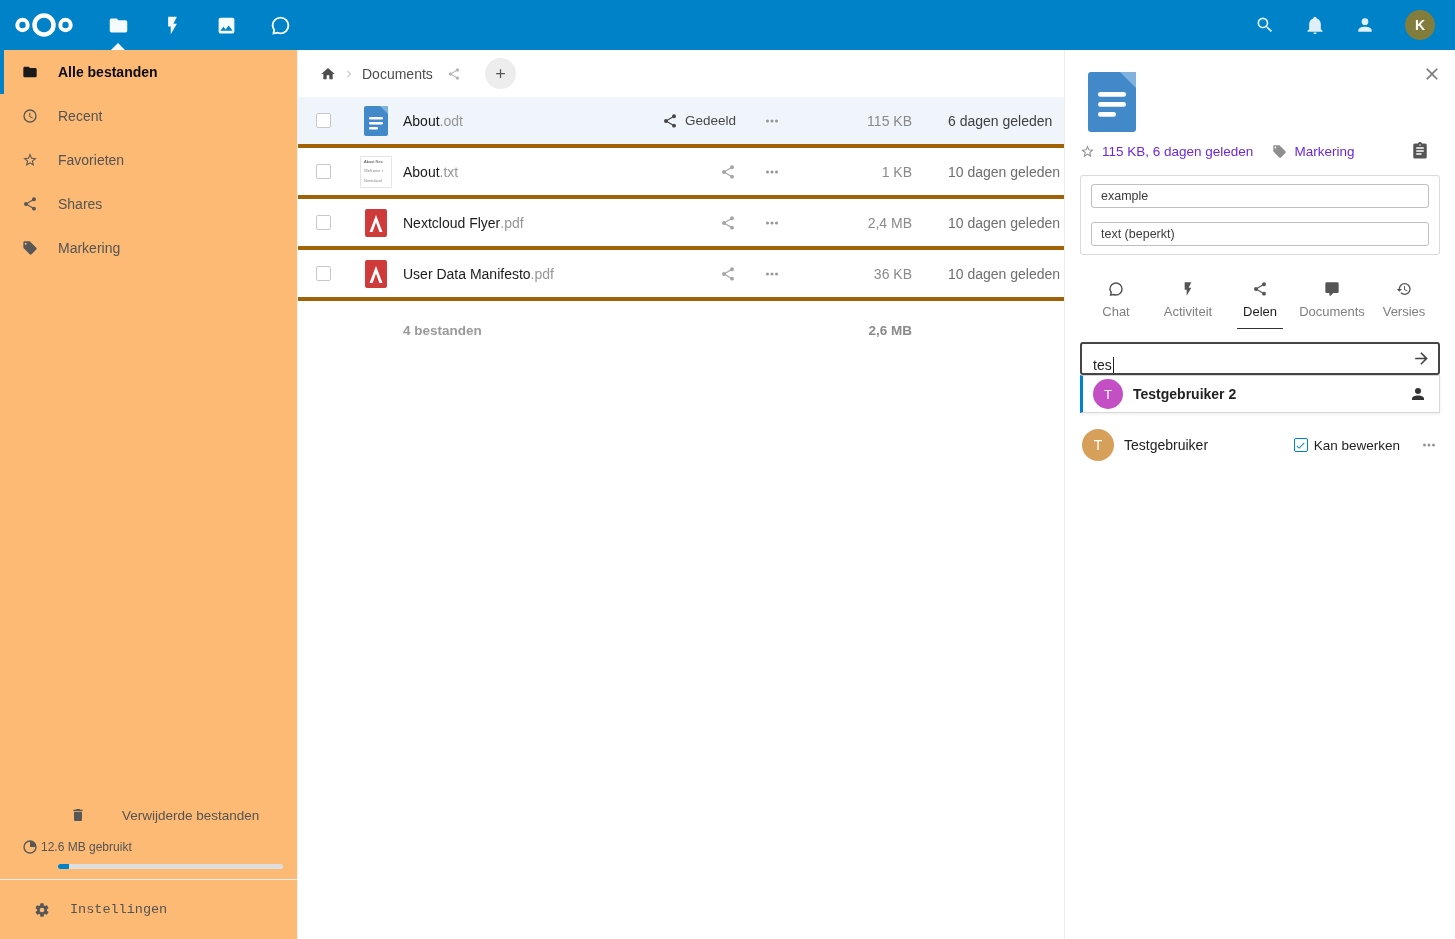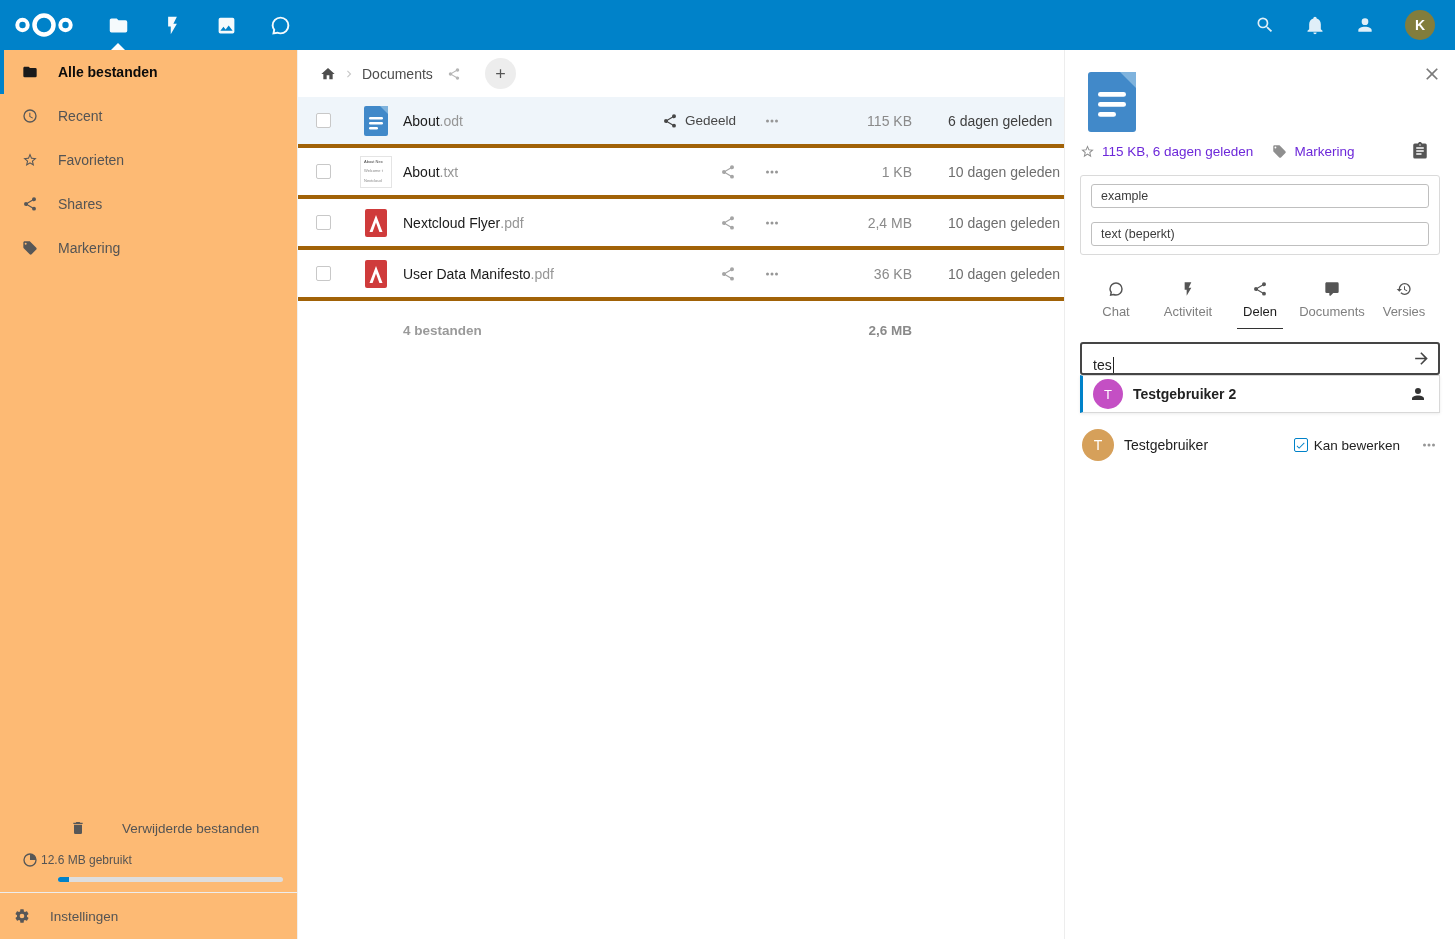--- a/index.html
+++ b/index.html
@@ -32,22 +32,22 @@
   .nav-item.active { border-left-color:#0082c9; color:#0b0b0b; font-weight:bold; }
   .nav-item.active svg { color:#1a1a1a; }
   .sidebar-footer { position:absolute; left:0; right:0; bottom:0; }
   .ft-trash { height:40px; display:flex; align-items:center; gap:36px; padding-left:22px; color:#545454; font-size:13.5px; cursor:pointer;margin-left:48px; }
   .ft-trash svg { width:16px; height:16px; color:#575757; }
   .quota { padding:4px 14px 10px 22px; }
   .quota-row { display:flex; align-items:center; gap:3px; color:#545454; font-size:12px; }
   .quota-row svg { width:16px; height:16px; color:#575757; }
   .quota-bar { margin:9px 0 0 36px; height:5px; border-radius:3px; background:#dedede; overflow:hidden; }
   .quota-fill { height:100%; width:5%; background:#0082c9; }
-  .ft-settings { height:47px; border-top:1px solid #ededed; display:flex; align-items:center; gap:20px;
-      padding-left:14px; color:#545454; font-size:13.5px; cursor:pointer; }
+  .ft-settings { height:60px; border-top:1px solid #ededed; display:flex; align-items:center; gap:20px;
+      padding-left:34px; color:#545454; font-size:13.5px; cursor:pointer;font-family:Liberation Mono, monospace; }
   .ft-settings svg { width:16px; height:16px; color:#575757; }
 
   
   .main { flex:1; min-width:0; display:flex; flex-direction:column; background:#fff; }
   .controls { height:47px; display:flex; align-items:center; padding-left:22px; }
   .crumb-home { color:#4d4d4d; cursor:pointer; } .crumb-home svg { width:16px; height:16px; }
   .crumb-sep { color:#c9c9c9; margin:0 6px; } .crumb-sep svg { width:14px; height:14px; }
   .crumb-name { color:#4d4d4d; cursor:pointer; }
   .crumb-share { color:#b5b5b5; margin-left:14px; cursor:pointer; } .crumb-share svg { width:14px; height:14px; }
   .add-btn { width:31px; height:31px; border-radius:50%; background:#ededed; display:flex; align-items:center;

